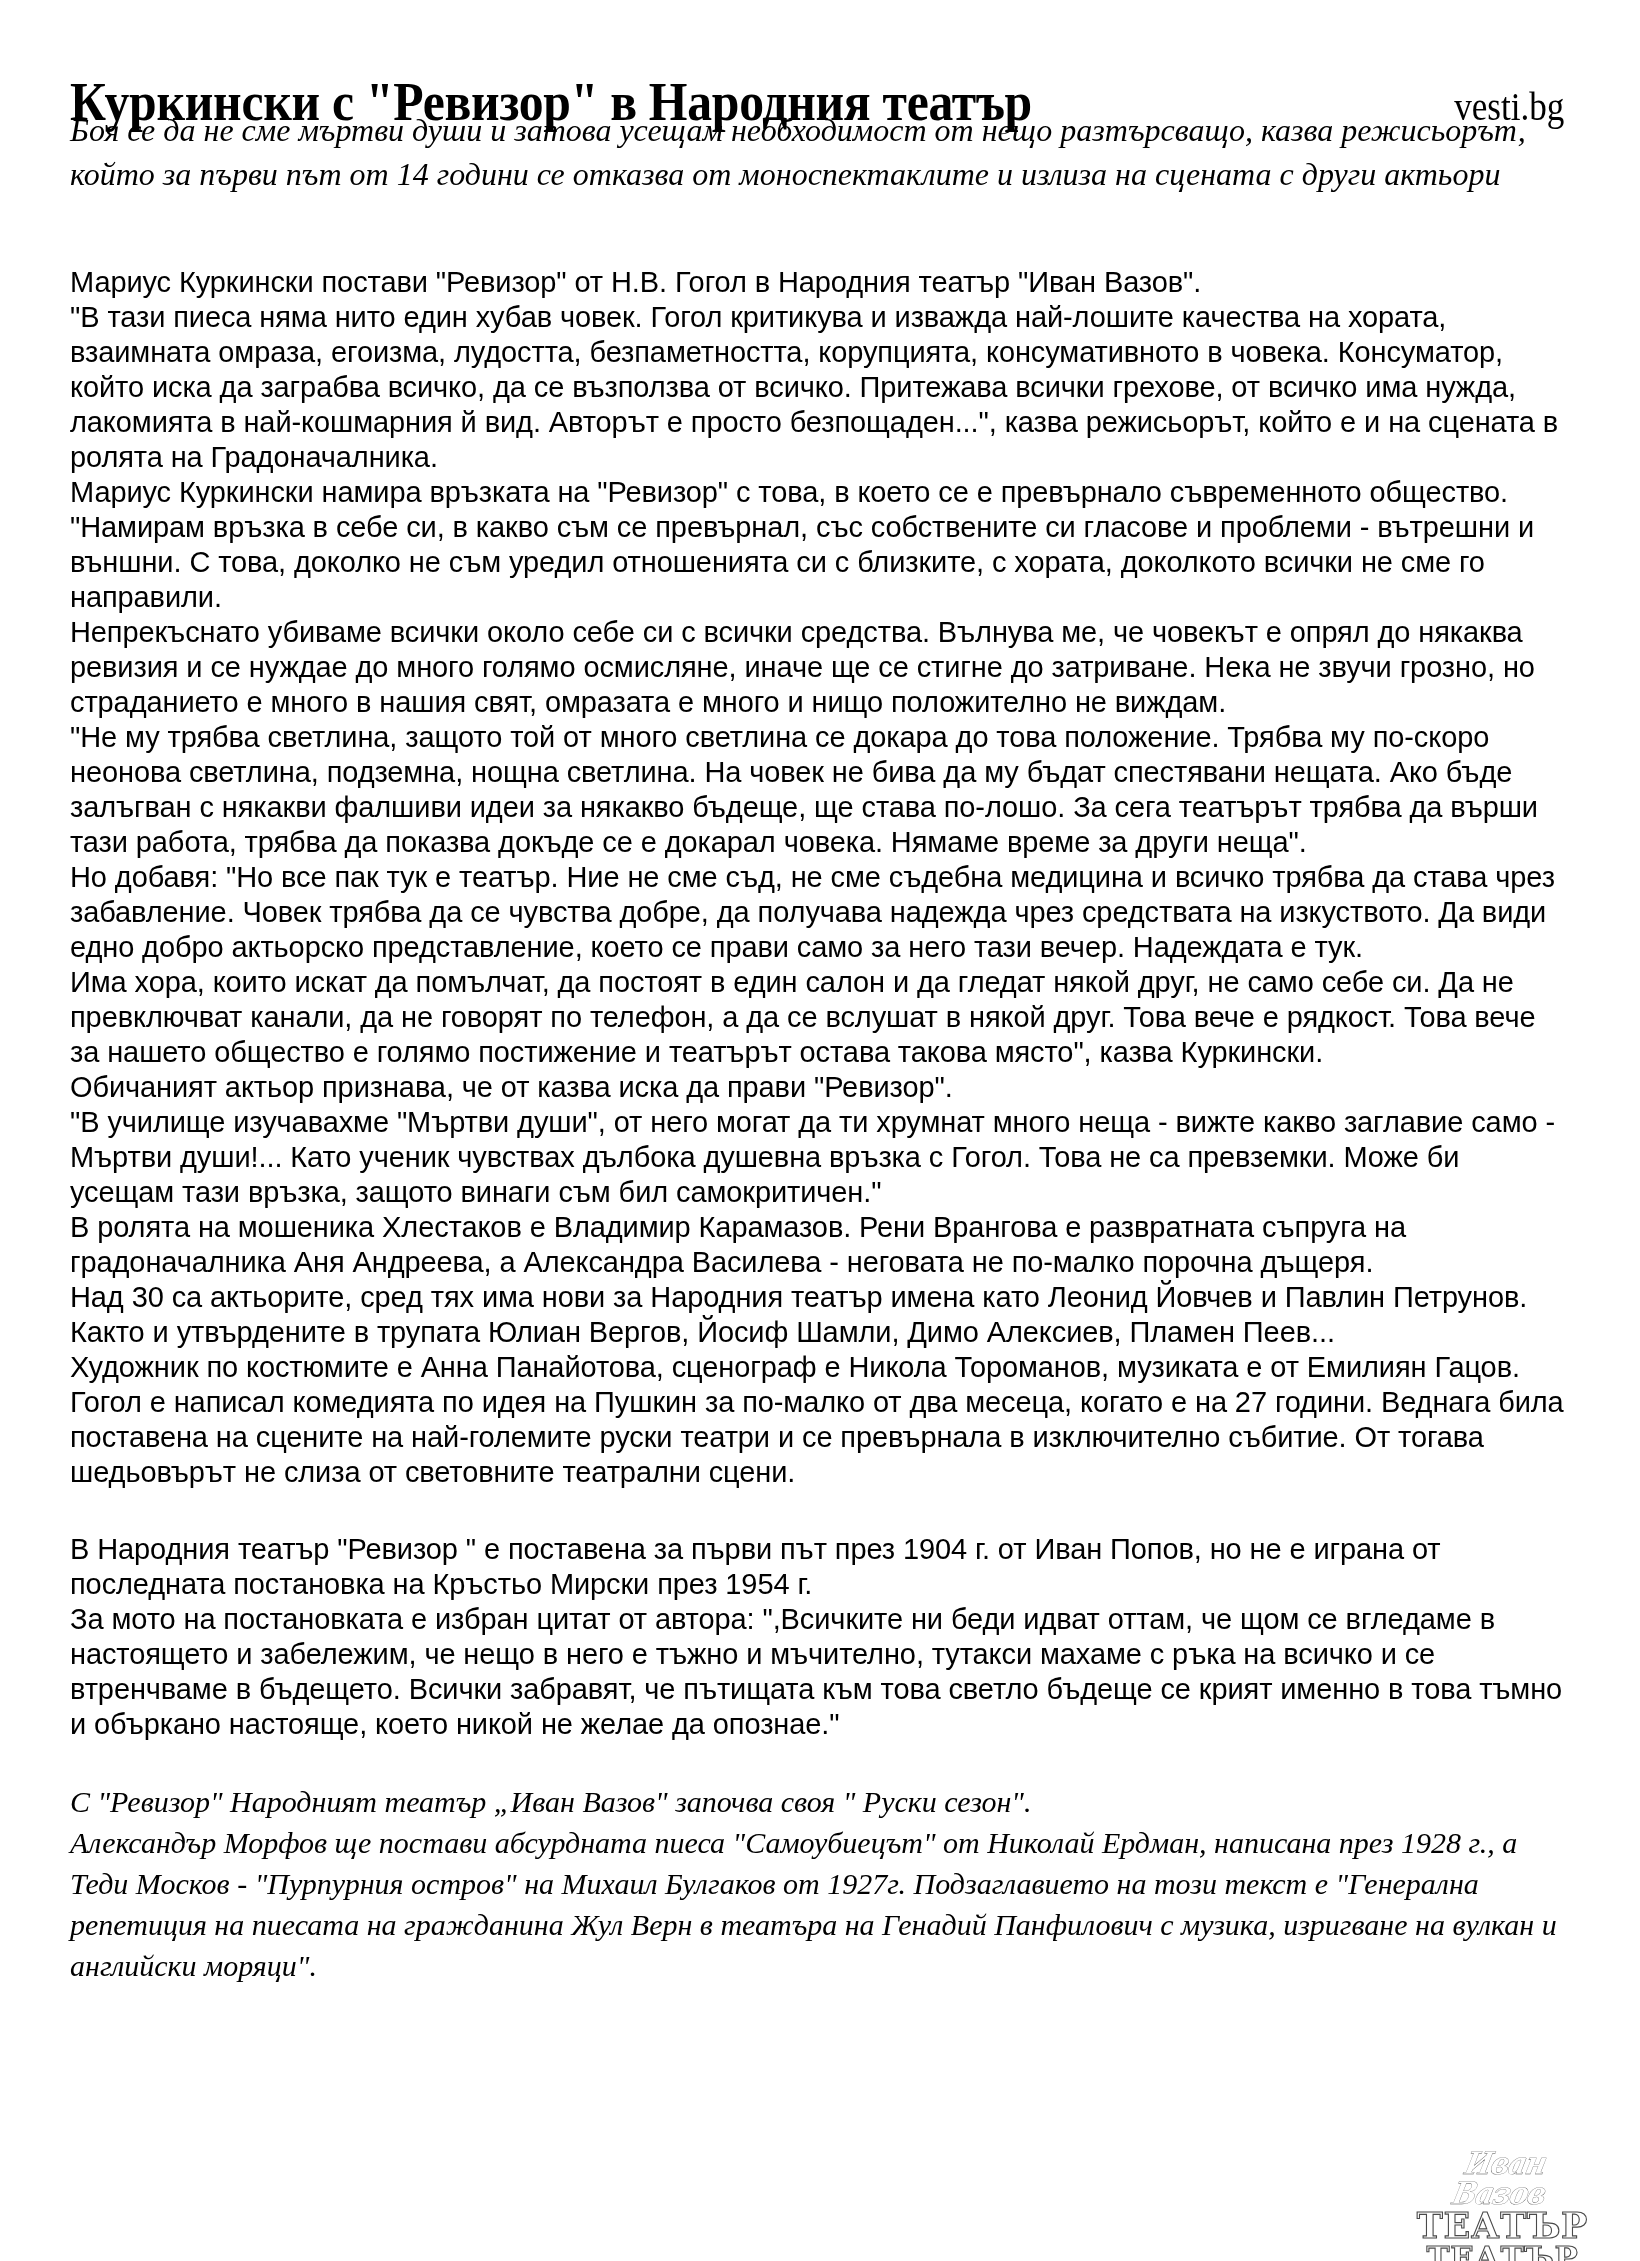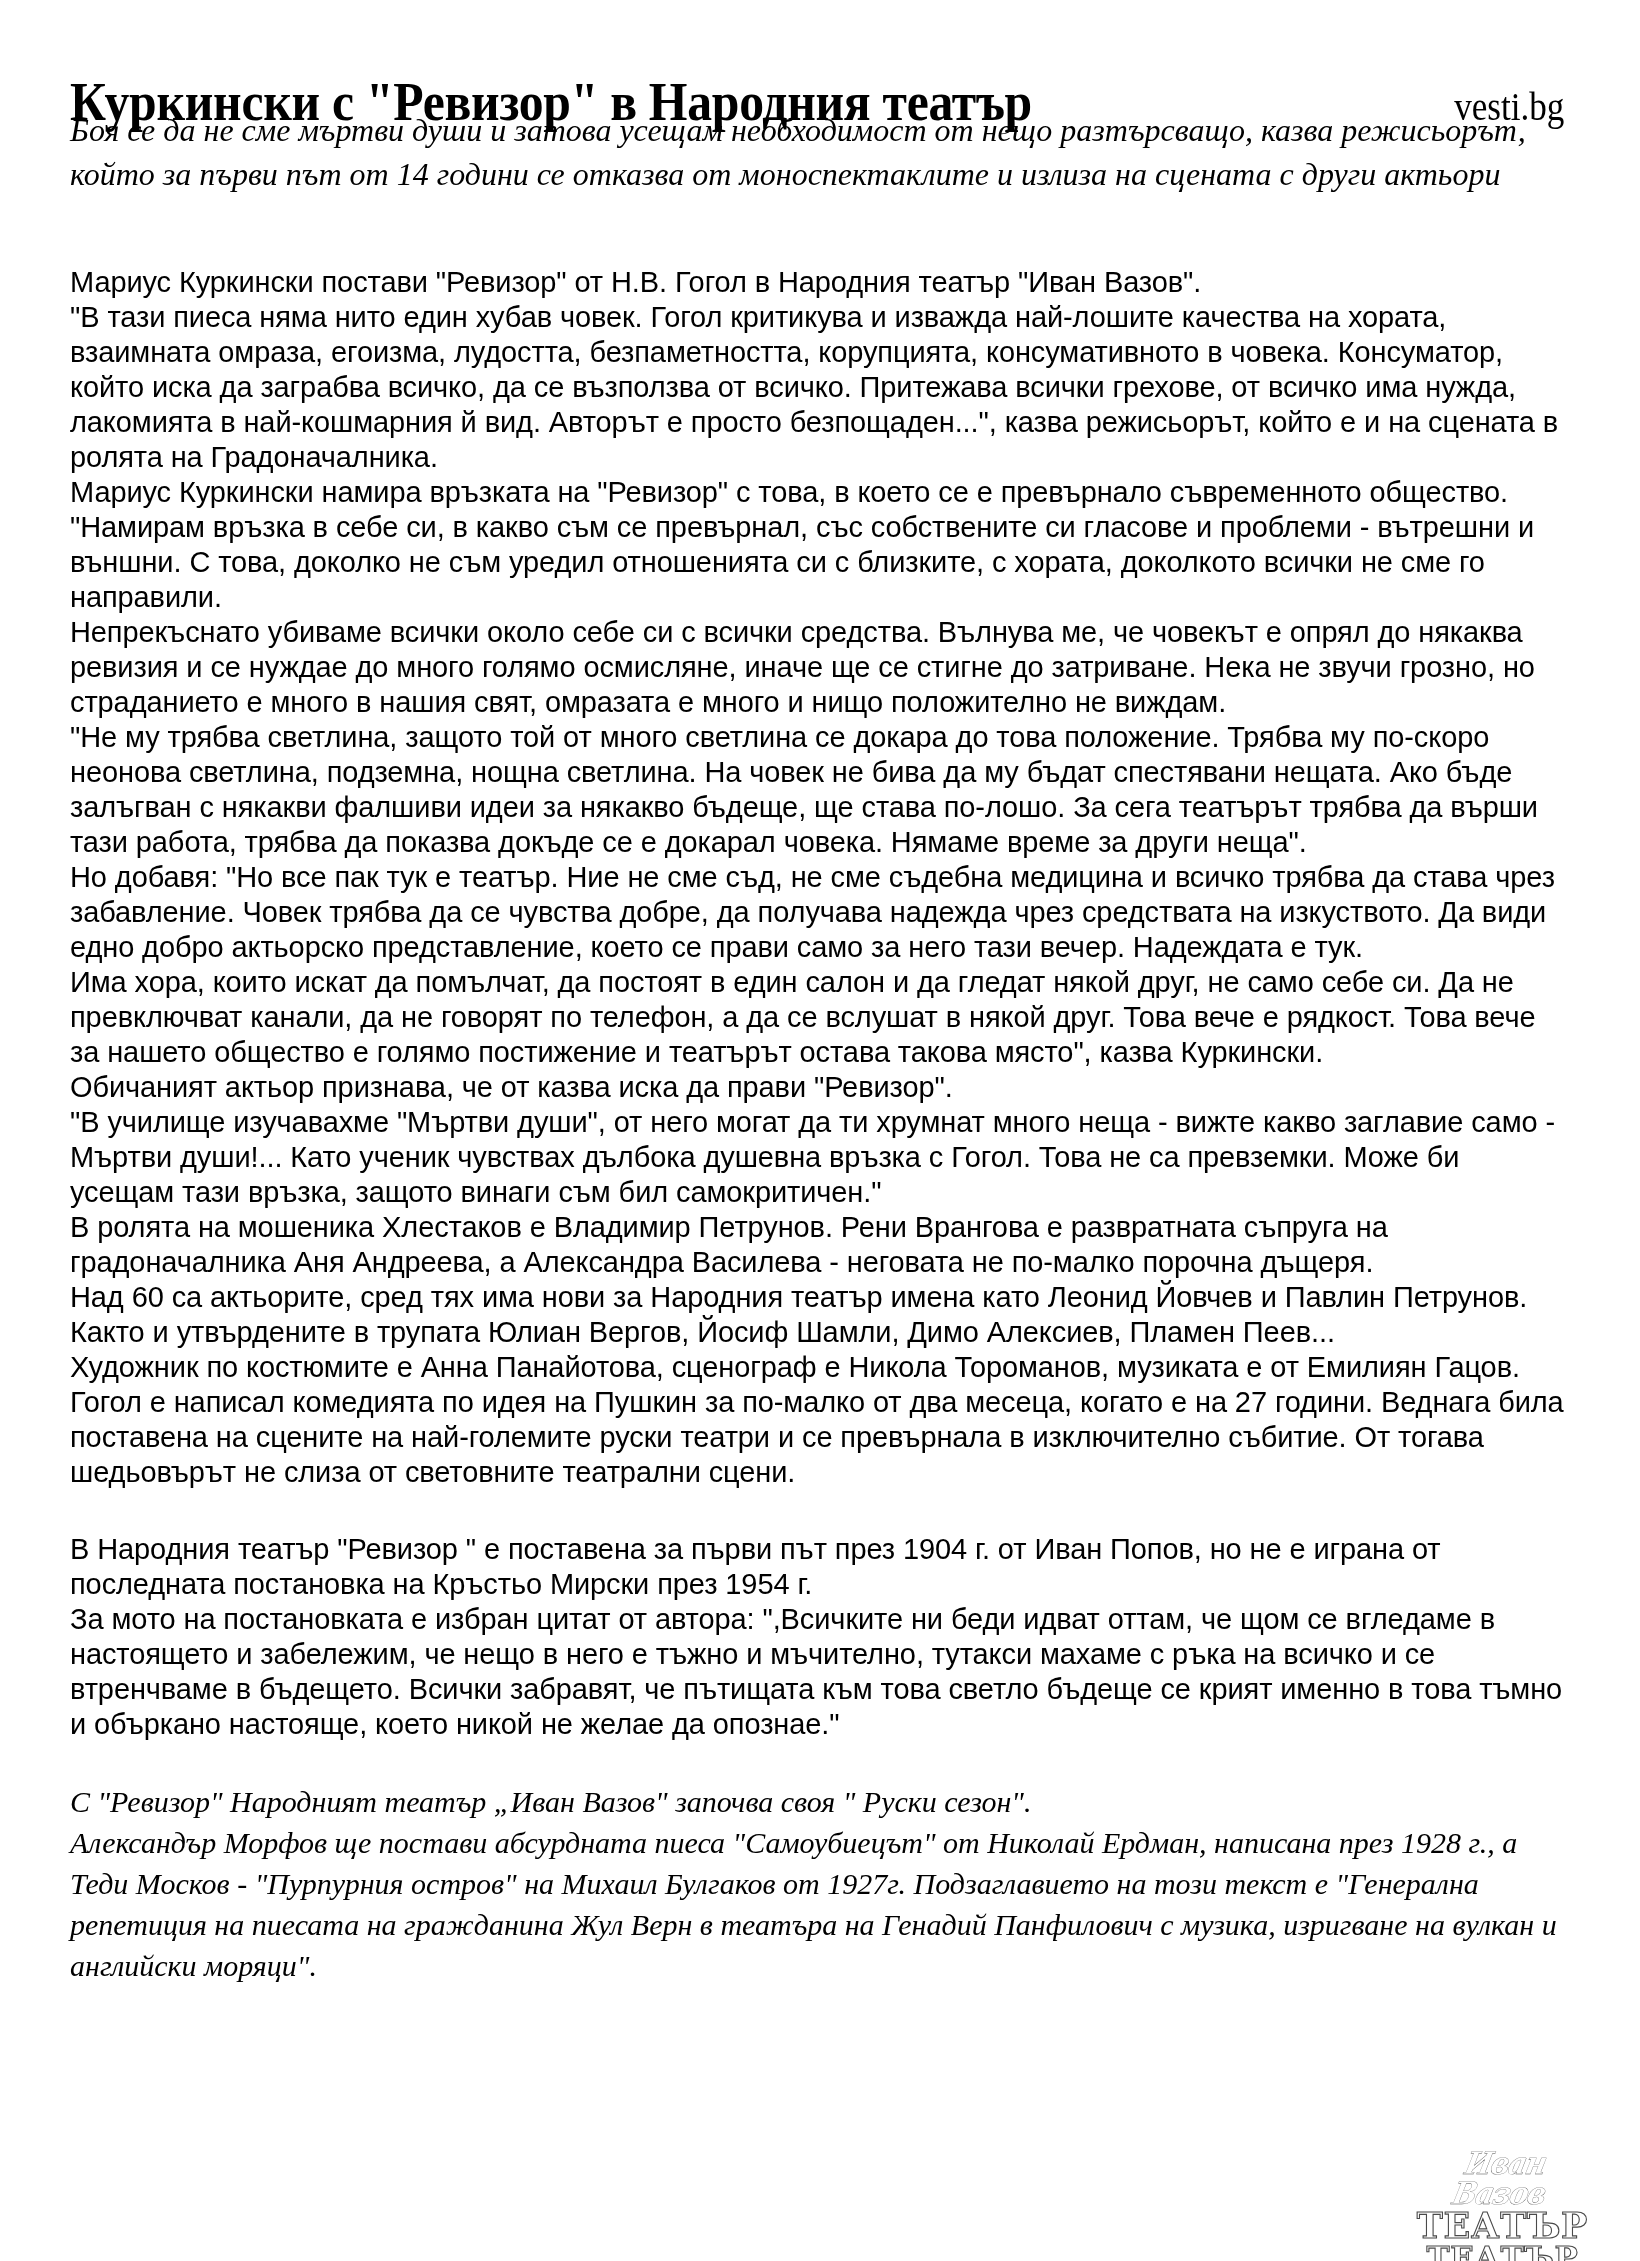--- a/index.html
+++ b/index.html
@@ -157,22 +157,22 @@
     <p class="para">Мариус Куркински намира връзката на "Ревизор" с това, в което  се е превърнало съвременното общество.</p>
     <p class="para">"Намирам връзка в себе си, в какво съм се превърнал, със собствените си гласове и проблеми - вътрешни и външни. С това, доколко не съм уредил отношенията си с близките, с хората, доколкото всички не сме го направили.</p>
     <p class="para">Непрекъснато убиваме всички около себе си с всички средства. Вълнува ме, че човекът е опрял до някаква ревизия и се нуждае до много голямо осмисляне, иначе ще се стигне до затриване. Нека не звучи грозно, но страданието е много в нашия свят, омразата е много и нищо положително не виждам.</p>
 
 
     <p class="para">"Не му трябва светлина, защото той от много светлина се докара до това положение. Трябва му по-скоро неонова светлина, подземна, нощна светлина. На човек не бива да му бъдат спестявани нещата. Ако бъде залъгван с някакви фалшиви идеи за някакво бъдеще, ще става по-лошо. За сега театърът трябва да върши тази работа, трябва да показва докъде се е докарал човека. Нямаме време за други неща".</p>
     <p class="para">Но добавя: "Но все пак тук е театър. Ние не сме съд, не сме съдебна медицина и всичко трябва да става чрез забавление. Човек трябва да се чувства добре, да получава надежда чрез средствата на изкуството. Да види едно добро актьорско представление, което се прави само за него тази вечер. Надеждата е тук.</p>
     <p class="para">Има хора, които искат да помълчат, да постоят в един салон и да гледат някой друг, не само себе си. Да не превключват канали, да не говорят по телефон, а да се вслушат в някой друг. Това вече е рядкост. Това вече за нашето общество е голямо постижение и театърът остава такова място", казва Куркински.</p>
     <p class="para">Обичаният актьор признава, че от казва иска да прави "Ревизор".</p>
     <p class="para">"В училище изучавахме "Мъртви души", от него могат да ти хрумнат много неща - вижте какво заглавие само - Мъртви души!... Като ученик чувствах дълбока душевна връзка с Гогол. Това не са превземки. Може би усещам тази връзка, защото винаги съм бил самокритичен."</p>
-    <p class="para">В ролята на мошеника Хлестаков е Владимир Петрунов. Рени Врангова е развратната съпруга на градоначалника Аня Андреева, а Александра Василева - неговата не по-малко порочна дъщеря.</p>
-    <p class="para">Над 60 са актьорите, сред тях има нови за Народния театър имена като Леонид Йовчев и Павлин Петрунов. Както и утвърдените в трупата Юлиан Вергов, Йосиф Шамли, Димо Алексиев, Пламен Пеев...</p>
+    <p class="para">В ролята на мошеника Хлестаков е Владимир Карамазов. Рени Врангова е развратната съпруга на градоначалника Аня Андреева, а Александра Василева - неговата не по-малко порочна дъщеря.</p>
+    <p class="para">Над 30 са актьорите, сред тях има нови за Народния театър имена като Леонид Йовчев и Павлин Петрунов. Както и утвърдените в трупата Юлиан Вергов, Йосиф Шамли, Димо Алексиев, Пламен Пеев...</p>
     <p class="para">Художник по костюмите е Анна Панайотова, сценограф е Никола Тороманов, музиката е от Емилиян Гацов. Гогол е написал комедията по идея на Пушкин за по-малко от два месеца, когато е на 27 години. Веднага била поставена на сцените на най-големите руски театри и се превърнала в изключително събитие. От тогава шедьовърът не слиза от световните театрални сцени.</p>
 
     <div class="spacer-md"></div>
 
     <p class="para">В Народния театър "Ревизор " е поставена за първи път  през 1904 г. от Иван Попов, но не е играна от последната постановка на Кръстьо Мирски през 1954 г.</p>
     <p class="para">За мото на постановката е избран цитат от автора: ",Всичките ни беди идват оттам, че щом се вгледаме в настоящето и забележим, че нещо в него е тъжно и мъчително, тутакси махаме с ръка на всичко и се втренчваме в бъдещето. Всички забравят, че пътищата към това светло бъдеще се крият именно в това тъмно и объркано настояще, което никой не желае да опознае."</p>
 
     <div class="spacer-lg"></div>
 
     <p class="italic-block">С "Ревизор" Народният театър „Иван Вазов" започва своя " Руски сезон".</p>

